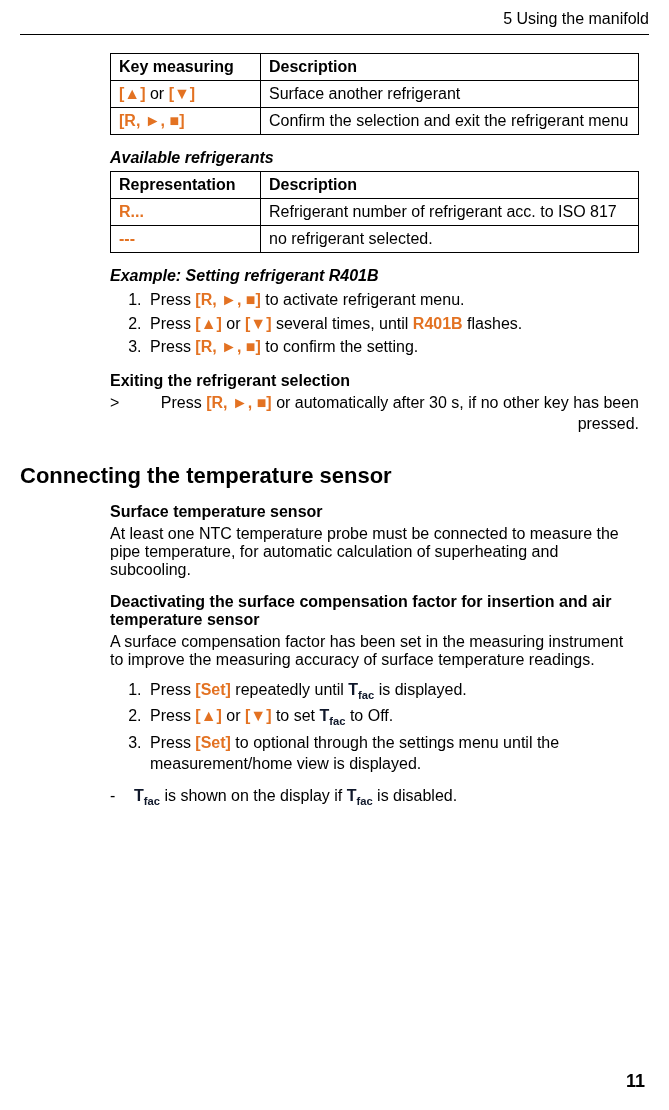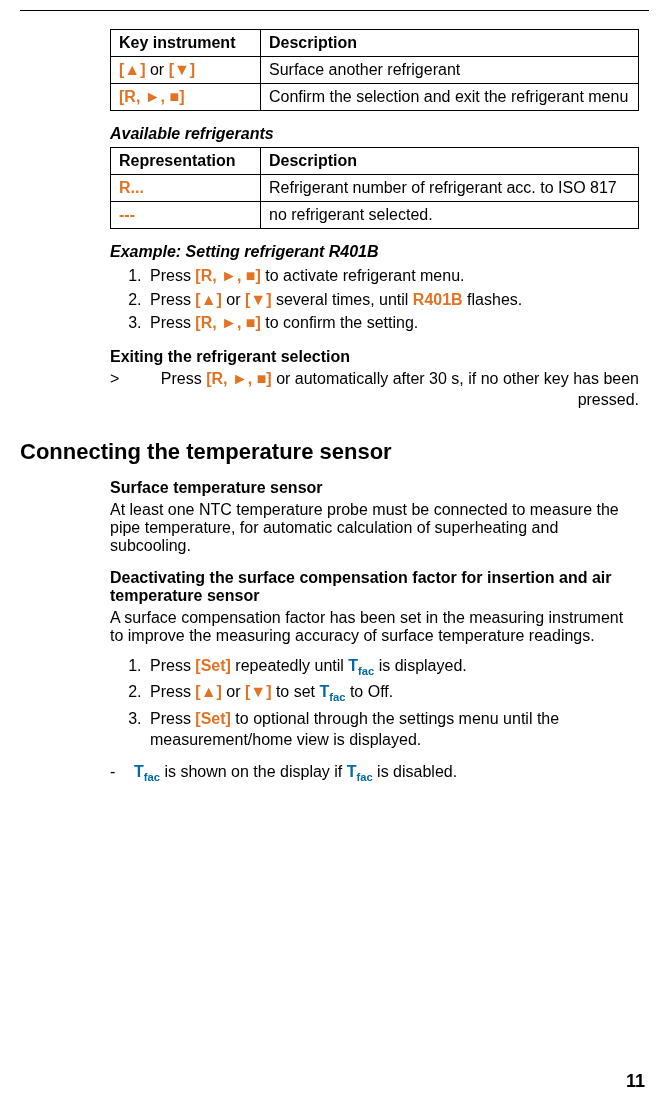--- a/index.html
+++ b/index.html
@@ -81,41 +81,42 @@
     width: 100px;
     flex:none;
     margin-left:-100px;
     padding-left:10px;
   }
   .section-title {
     font-size: 22px;
     font-weight: bold;
   }
   .sub { font-size:0.7em; vertical-align: sub; }
-  .tfac { color:#0369a1; font-weight:bold; }
+  .tfac { color:#0f172a; font-weight:bold; }
   .page-number {
     position:absolute;
     bottom:18px;
     right:24px;
     font-size:18px;
     font-weight:bold;
   }
 </style>
 </head>
 <body>
 
 <div class="page">
+  <div class="running-head">5 Using the manifold</div>
   <hr class="hr">
 
   <div class="content">
 
     <table>
       <tbody>
           <tr>
-        <th class="col-narrow">Key instrument</th>
+        <th class="col-narrow">Key measuring</th>
         <th>Description</th>
       </tr>
       <tr>
         <td>
           <span class="orange">[▲]</span><span> or </span><span class="orange">[▼]</span>
         </td>
         <td>Surface another refrigerant</td>
       </tr>
       <tr>
         <td><span class="orange">[R, ►, ■]</span></td>

